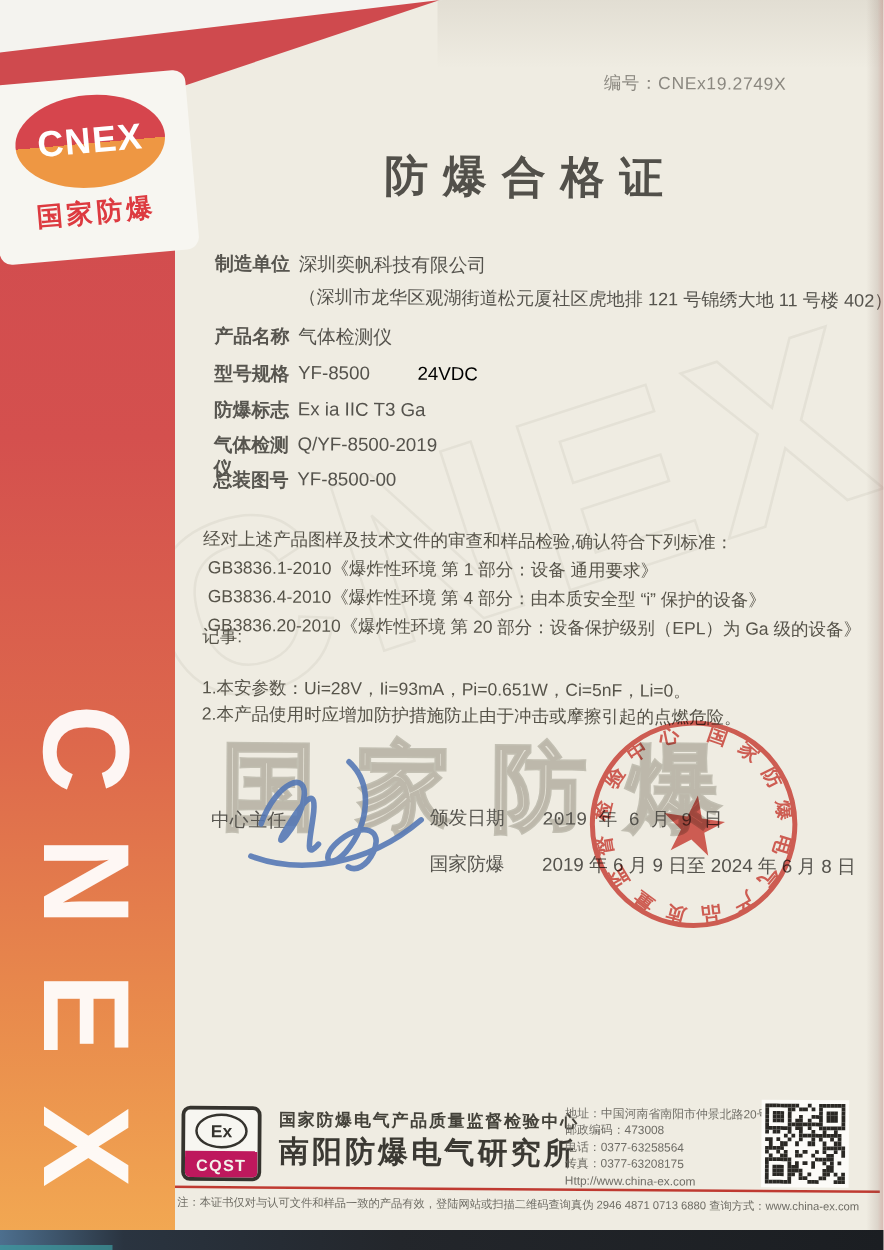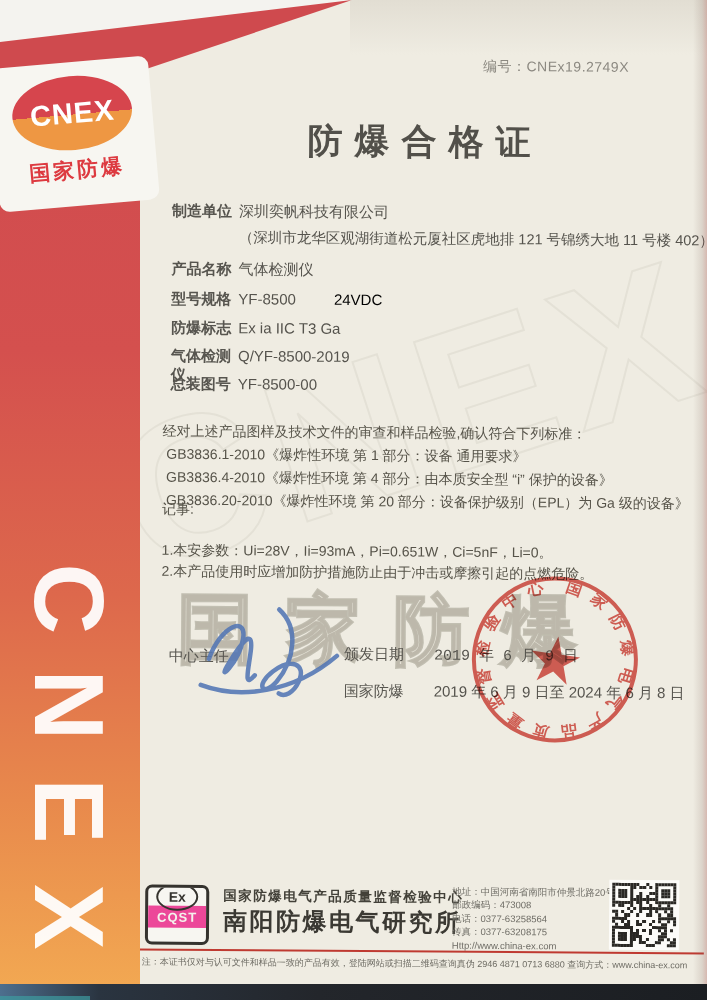--- a/index.html
+++ b/index.html
@@ -66,24 +66,24 @@
   .sign-label{left:170px;top:648px;font-size:15px;font-weight:normal;color:#57554f;}
   .date-label{font-size:15px;font-weight:normal;color:#57554f;}
   .date-value{font-size:15px;color:#55534d;white-space:nowrap;}
 
   .signature{left:196px;top:598px;width:160px;height:115px;opacity:.88;}
   .seal{left:465px;top:567px;width:182px;height:182px;opacity:.82;mix-blend-mode:multiply;transform:rotate(8deg);}
 
   
   .ex-logo{left:148px;top:886px;width:64px;height:60px;border:3px solid #35332e;
     border-radius:7px;background:#f7f6f1;box-sizing:border-box;overflow:hidden;}
-  .ex-top{height:18px;display:flex;align-items:center;justify-content:center;}
+  .ex-top{height:33px;display:flex;align-items:center;justify-content:center;}
   .ex-oval{width:38px;height:24px;border:2px solid #35332e;border-radius:50%;
     display:flex;align-items:center;justify-content:center;font-size:14px;font-weight:bold;color:#35332e;}
-  .ex-bottom{height:22px;background:#ec4899;color:#f4f2ec;display:flex;align-items:center;
+  .ex-bottom{height:22px;background:#be185d;color:#f4f2ec;display:flex;align-items:center;
     justify-content:center;font-size:13px;font-weight:bold;letter-spacing:1px;}
   .org1{left:226px;top:888px;font-size:13.5px;font-weight:bold;letter-spacing:1.5px;color:#434139;}
   .org2{left:226px;top:906px;font-size:24px;font-weight:bold;letter-spacing:2.5px;color:#3b3933;}
   .addr{left:455px;top:884px;font-size:9.5px;line-height:1.42;color:#6f6d66;white-space:nowrap;}
   .qr{left:612px;top:878px;width:70px;height:70px;background:#fcfbf8;padding:3px;box-sizing:border-box;
     display:grid;grid-template-columns:repeat(21,1fr);grid-auto-rows:1fr;}
   .qm{background:transparent;} .qm.on{background:#2a2824;}
   .red-rule{left:140px;top:950px;width:567px;height:2px;background:#bf3a31;}
   .foot-note{left:145px;top:957px;width:560px;font-size:9px;color:#6e6c64;white-space:nowrap;}
 </style>

